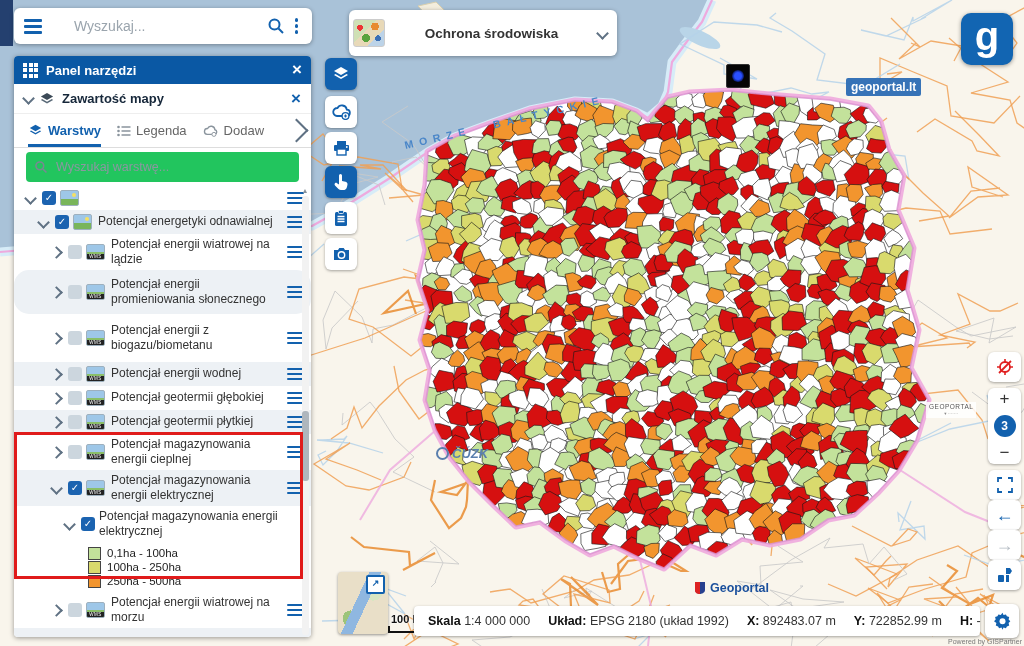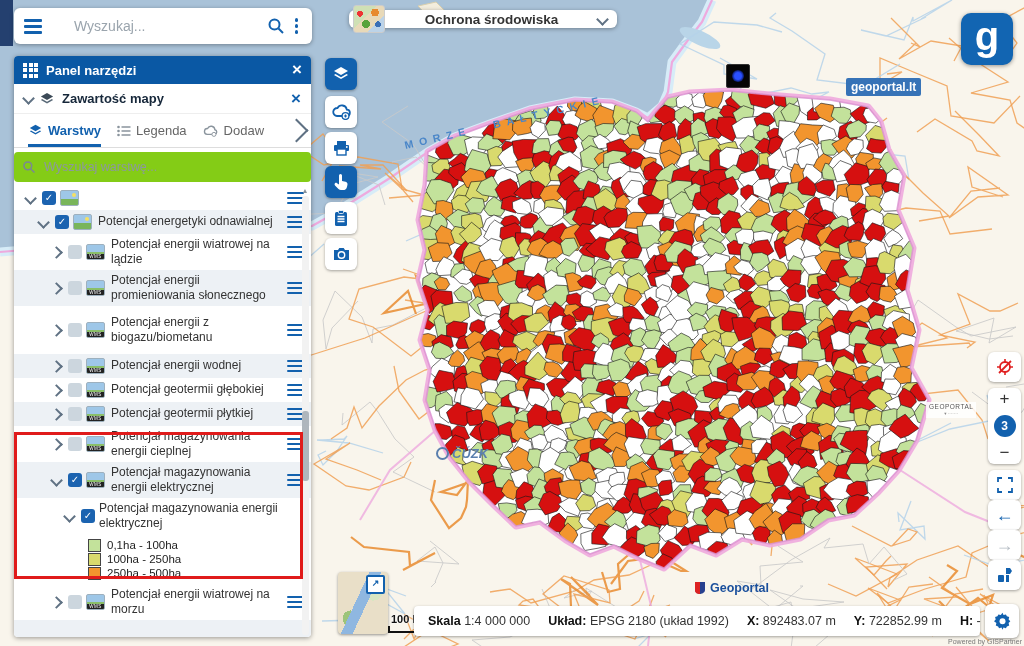--- a/index.html
+++ b/index.html
@@ -10,21 +10,21 @@
   
   #navy-strip{left:0;top:0;width:13px;height:46px;background:#24406f;}
   #search-panel{left:14px;top:8px;width:298px;height:36px;display:flex;align-items:center;padding:0 10px;box-sizing:border-box;}
   .burger{display:flex;flex-direction:column;gap:3px;cursor:pointer;}
   .burger i{display:block;width:18px;height:3px;background:#1261ae;border-radius:1px;}
   #search-input{flex:1;border:none;outline:none;font-size:14px;color:#333;margin-left:30px;font-family:"Liberation Sans",sans-serif;}
   #search-input::placeholder{color:#9aa4ad;}
   .kebab{display:flex;flex-direction:column;gap:2.5px;padding:2px 4px;cursor:pointer;}
   .kebab i{width:3.5px;height:3.5px;border-radius:50%;background:#1261ae;display:block;}
   
-  #scheme{left:349px;top:10px;width:268px;height:18px;display:flex;align-items:center;padding:0 10px 0 4px;box-sizing:border-box;}
+  #scheme{left:349px;top:10px;width:268px;height:46px;display:flex;align-items:center;padding:0 10px 0 4px;box-sizing:border-box;}
   #scheme-thumb{width:30px;height:26px;border-radius:3px;border:1px solid #ccc;
     background:
       radial-gradient(circle at 20% 30%,#e33 0 3px,transparent 3px),
       radial-gradient(circle at 70% 25%,#e78a2e 0 4px,transparent 4px),
       radial-gradient(circle at 40% 70%,#57a33c 0 4px,transparent 4px),
       radial-gradient(circle at 80% 70%,#3b6fb5 0 3px,transparent 3px),
       linear-gradient(135deg,#cfe0b5 0 40%,#e8d9b8 40% 70%,#bcd3e8 70%);}
   #scheme-label{flex:1;text-align:center;font-size:13.5px;font-weight:bold;color:#333;}
   .chev{display:inline-block;width:7px;height:7px;border-right:2px solid #5f7183;border-bottom:2px solid #5f7183;}
   .chev.down{transform:rotate(45deg);}
@@ -56,21 +56,21 @@
   .grid-icon{display:grid;grid-template-columns:repeat(3,4px);grid-gap:1.5px;}
   .grid-icon i{width:4px;height:4px;background:#fff;display:block;}
   #section-row{height:30px;display:flex;align-items:center;padding:0 10px;box-sizing:border-box;border-bottom:1px solid #eee;}
   #section-title{flex:1;font-size:13px;font-weight:bold;color:#16273a;margin-left:7px;}
   #section-row .xclose{color:#1261ae;}
   #tabs{height:34px;display:flex;align-items:center;border-bottom:1px solid #ddd;padding:0 6px;box-sizing:border-box;}
   .tab{display:flex;align-items:center;gap:5px;font-size:13px;color:#666;padding:0 8px;height:100%;cursor:pointer;position:relative;white-space:nowrap;overflow:hidden;}
   .tab.active{color:#1261ae;font-weight:bold;}
   .tab.active::after{content:"";position:absolute;left:8px;right:8px;bottom:0;height:3px;background:#1261ae;}
   #tab-more{margin-left:auto;padding:4px;}
-  #layer-search{height:30px;margin:4px 0;background:#84cc16;border-radius:4px;display:flex;align-items:center;padding:0 8px;box-sizing:border-box;}
+  #layer-search{height:30px;margin:4px 12px;background:#22c55e;border-radius:4px;display:flex;align-items:center;padding:0 8px;box-sizing:border-box;}
   #layer-search input{flex:1;border:none;outline:none;background:transparent;font-size:12.5px;color:#333;margin-left:6px;font-family:"Liberation Sans",sans-serif;}
   #layer-search input::placeholder{color:#8c97a1;}
   #layer-list{position:relative;overflow:hidden;height:459px;}
   .lrow{display:flex;align-items:center;box-sizing:border-box;padding-right:26px;}
   .lrow.alt{background:#edf1f5;}
   .lrow .chevbox{width:16px;display:flex;justify-content:center;flex:none;}
   .cbx{width:14px;height:14px;border-radius:3px;flex:none;margin:0 4px;}
   .cbx.on{background:#1b63b0;color:#fff;font-size:10px;line-height:14px;text-align:center;}
   .cbx.off{background:#ccd6de;}
   .licon{width:17px;height:14px;border-radius:2px;flex:none;margin-right:6px;position:relative;overflow:hidden;border:1px solid #9db0be;}
@@ -1270,21 +1270,21 @@
         </span>
         <span class="cbx off"></span>
         <span class="licon wms"></span>
         <span class="llabel">Potencjał energii wiatrowej na lądzie</span>
         <span class="lmenu">
           <i></i>
           <i></i>
           <i></i>
         </span>
       </div>
-      <div class="lrow alt" style="height: 36px; padding-left: 34px;">
+      <div class="lrow alt" style="height: 44px; padding-left: 34px; border-radius: 15px;">
         <span class="chevbox">
           <span class="chev right"></span>
         </span>
         <span class="cbx off"></span>
         <span class="licon wms"></span>
         <span class="llabel">Potencjał energii promieniowania słonecznego</span>
         <span class="lmenu">
           <i></i>
           <i></i>
           <i></i>

